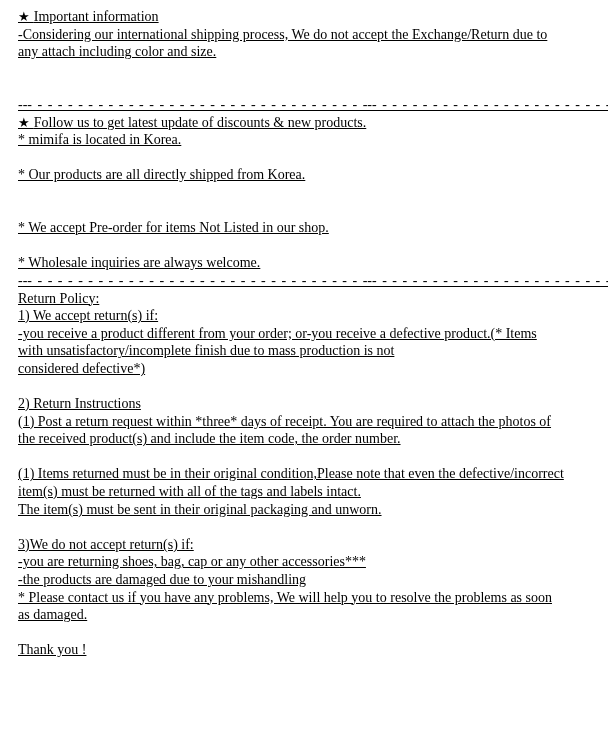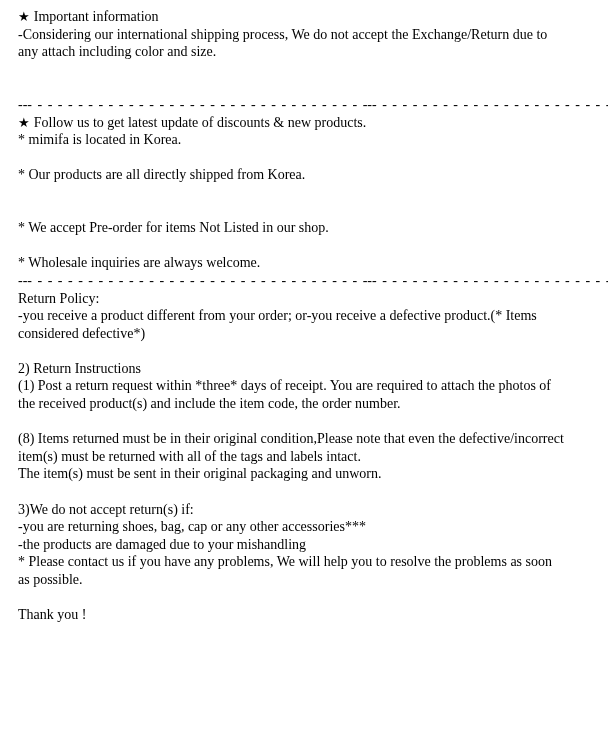--- a/index.html
+++ b/index.html
@@ -14,20 +14,21 @@
   }
   .doc {
     box-sizing: border-box;
     width: 614px;
     height: 730px;
     padding: 8px 6px 0 18px;
     color: #000000;
     font-family: "Liberation Serif", "DejaVu Serif", serif;
     font-size: 14px;
     line-height: 17.6px;
+    text-decoration: underline;
   }
   .line {
     min-height: 17.6px;
     white-space: pre;
   }
   .line.separator {
     word-spacing: 2px;
     max-width: 590px;
     overflow: hidden;
   }
@@ -51,32 +52,34 @@
       <div class="line">* mimifa is located in Korea.</div>
       <div class="line blank"></div>
       <div class="line">* Our products are all directly shipped from Korea.</div>
       <div class="line blank"></div>
       <div class="line blank"></div>
       <div class="line">* We accept Pre-order for items Not Listed in our shop.</div>
       <div class="line blank"></div>
       <div class="line">* Wholesale inquiries are always welcome.</div>
       <div class="line separator">--- - - - - - - - - - - - - - - - - - - - - - - - - - - - - - - - - --- - - - - - - - - - - - - - - - - - - - - - - - - - - - - -</div>
       <div class="line">Return Policy:</div>
+      <div class="line">1) We accept return(s) if:</div>
       <div class="line">-you receive a product different from your order; or-you receive a defective product.(* Items</div>
+      <div class="line">with unsatisfactory/incomplete finish due to mass production is not</div>
       <div class="line">considered defective*)</div>
       <div class="line blank"></div>
       <div class="line">2) Return Instructions</div>
       <div class="line">(1) Post a return request within *three* days of receipt. You are required to attach the photos of</div>
       <div class="line">the received product(s) and include the item code, the order number.</div>
       <div class="line blank"></div>
-      <div class="line">(8) Items returned must be in their original condition,Please note that even the defective/incorrect</div>
+      <div class="line">(1) Items returned must be in their original condition,Please note that even the defective/incorrect</div>
       <div class="line">item(s) must be returned with all of the tags and labels intact.</div>
       <div class="line">The item(s) must be sent in their original packaging and unworn.</div>
       <div class="line blank"></div>
       <div class="line">3)We do not accept return(s) if:</div>
       <div class="line">-you are returning shoes, bag, cap or any other accessories***</div>
       <div class="line">-the products are damaged due to your mishandling</div>
       <div class="line">* Please contact us if you have any problems, We will help you to resolve the problems as soon</div>
-      <div class="line">as possible.</div>
+      <div class="line">as damaged.</div>
       <div class="line blank"></div>
       <div class="line">Thank you !</div>
     </div>
 </div>
 
 </body></html>

